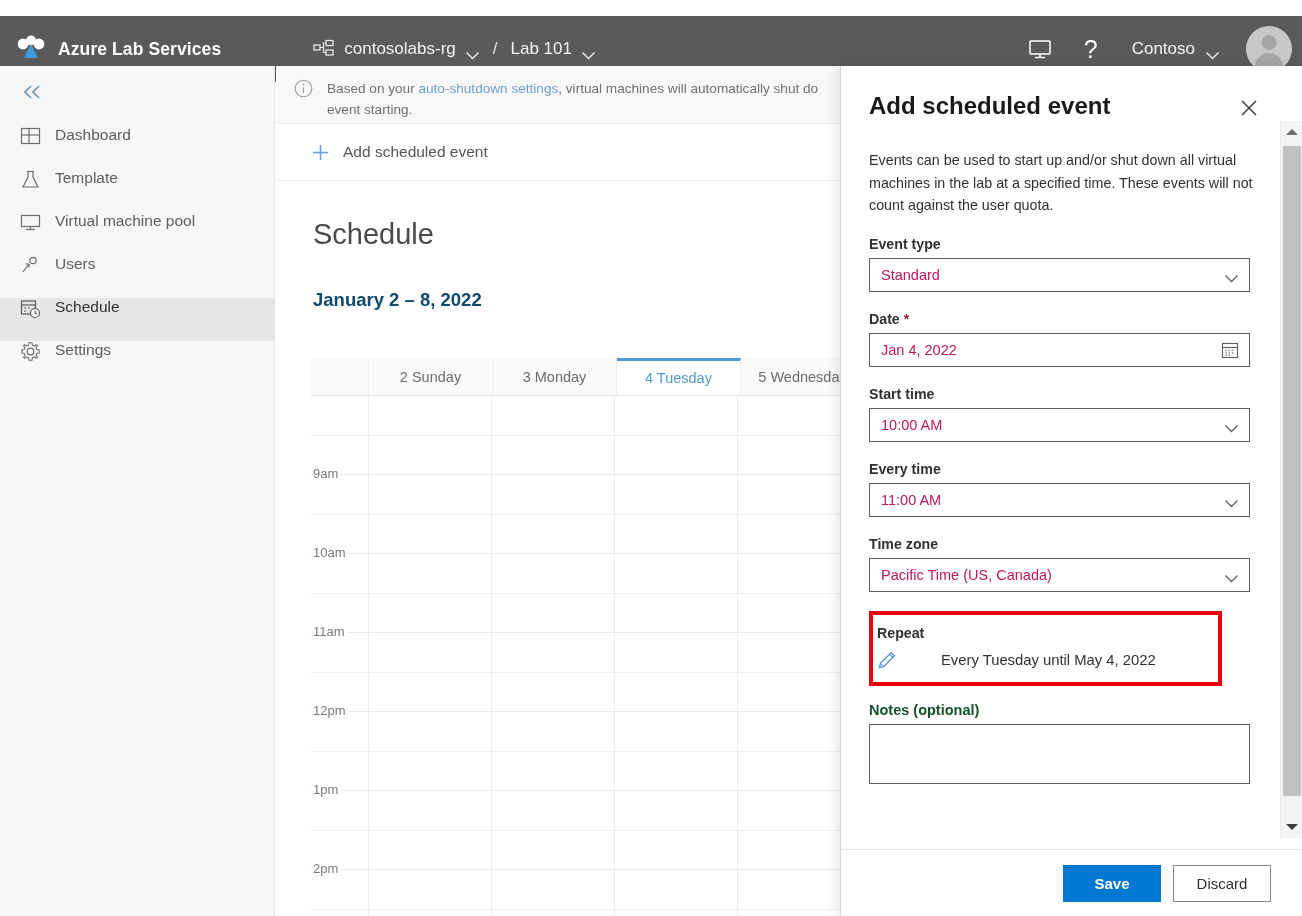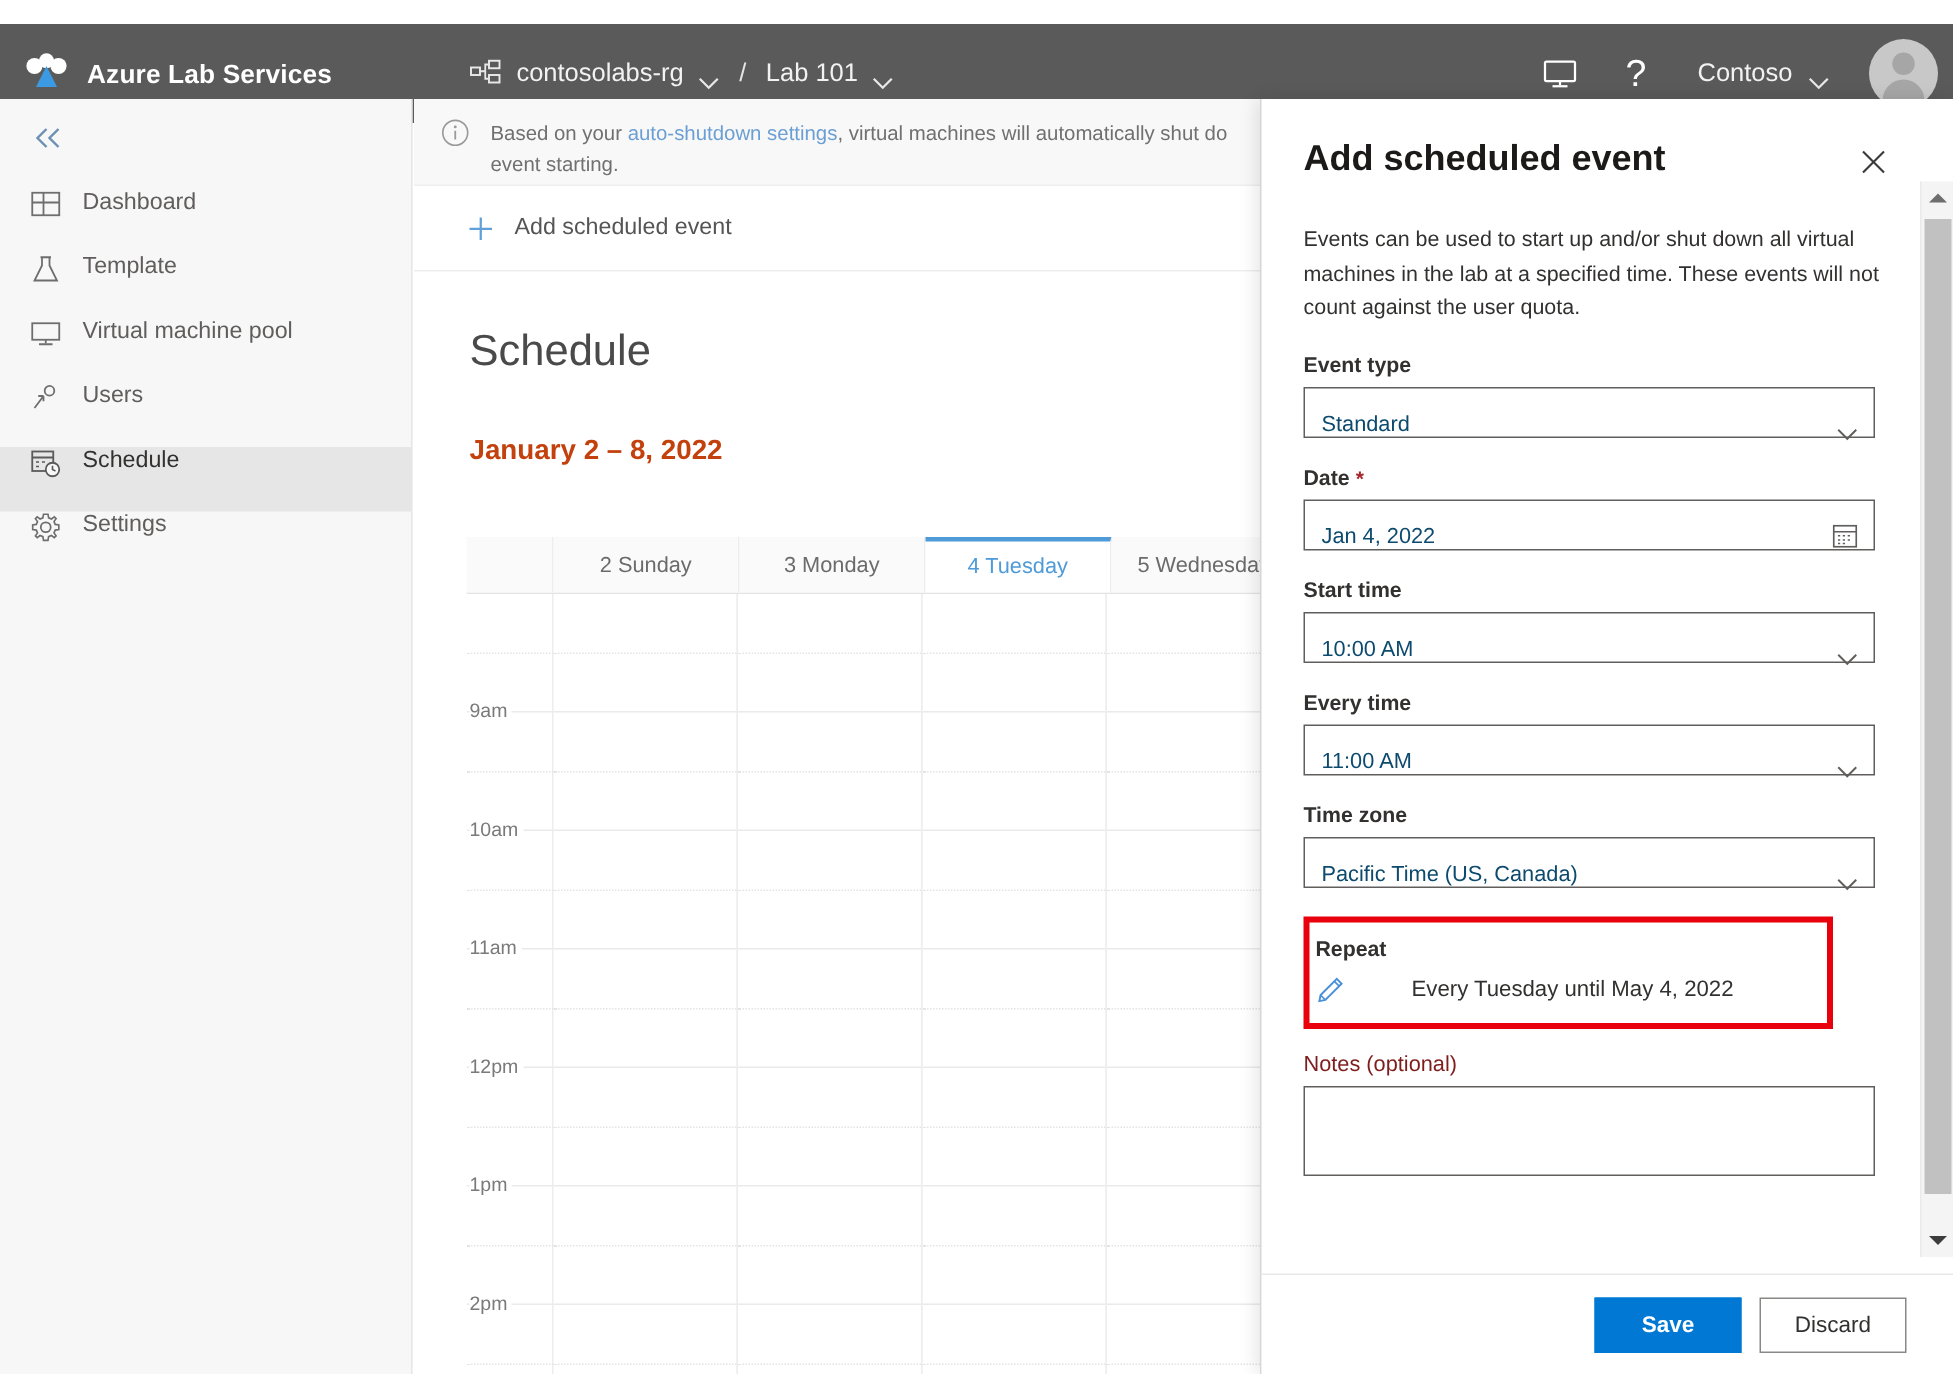--- a/index.html
+++ b/index.html
@@ -129,21 +129,21 @@
     display: flex; align-items: center; gap: 13px;
     cursor: pointer; color: #555; font-size: 15.5px;
   }
   .plus-ico { width: 19px; height: 19px; }
 
   .page-title {
     font-size: 29px; color: #4a4a4a; font-weight: normal;
     margin: 37px 0 0 37px;
   }
   .date-range {
-    font-size: 18.5px; color: #c2410c; font-weight: bold;
+    font-size: 18.5px; color: #0c4a6e; font-weight: bold;
     margin: 38px 0 0 37px;
   }
 
   
   .cal {
     position: absolute; left: 35px; top: 292px;
     width: 991px; height: 560px;
   }
   .cal-head { display: flex; height: 38px; border-bottom: 1px solid #e3e3e3; }
   .cal-head .gutter {
@@ -213,22 +213,22 @@
     margin-top: 21px; width: 392px;
   }
   .field { margin-top: 19px; }
   .field-label {
     font-size: 14.2px; font-weight: bold; color: #323130; margin-bottom: 6px;
     display: flex; align-items: center; gap: 4px;
   }
   .req { color: #a4262c; font-size: 14px; }
   .ctrl {
     height: 34px; border: 1px solid #605e5c; background: #fff;
-    display: flex; align-items: flex-end; padding: 0 10px 0 11px;
-    font-size: 14.5px; color: #0c4a6e; cursor: pointer;
+    display: flex; align-items: center; padding: 0 10px 0 11px;
+    font-size: 14.5px; color: #be185d; cursor: pointer;
     width: 381px;
   }
   .ctrl .val { flex: 1; white-space: nowrap; overflow: hidden; }
   .chev-sm { width: 15px; height: 9px; flex:0 0 auto; }
   .cal-ico-sm { width: 18px; height: 18px; flex:0 0 auto; }
 
   .repeat-box {
     position: relative;
     margin-top: 19px;
     border: 4px solid #e8000d;
@@ -236,21 +236,21 @@
     width: 353px; margin-left: 0px;
   }
   .repeat-label { font-size: 14.2px; font-weight: bold; color: #323130; }
   .repeat-row {
     display: flex; align-items: center; gap: 12px; margin-top: 9px; cursor: pointer;
   }
   .pencil { width: 20px; height: 20px; flex:0 0 auto; }
   .repeat-val { font-size: 14.8px; color: #323130; white-space: nowrap; margin-left: 32px;}
 
   .notes-label {
-    font-size: 14.5px; color: #7f1d1d; margin-top: 16px; margin-bottom: 6px;
+    font-size: 14.5px; color: #14532d; margin-top: 16px; margin-bottom: 6px; font-weight: bold;
   }
   .notes-area {
     width: 381px; height: 60px;
     border: 1px solid #605e5c; background: #fff;
     font-family: "Liberation Sans", sans-serif; font-size: 14px;
     padding: 6px 8px; resize: none; outline: none;
   }
 
   .panel-footer {
     position: absolute; left: 0; bottom: 0; width: 462px; height: 67px;

